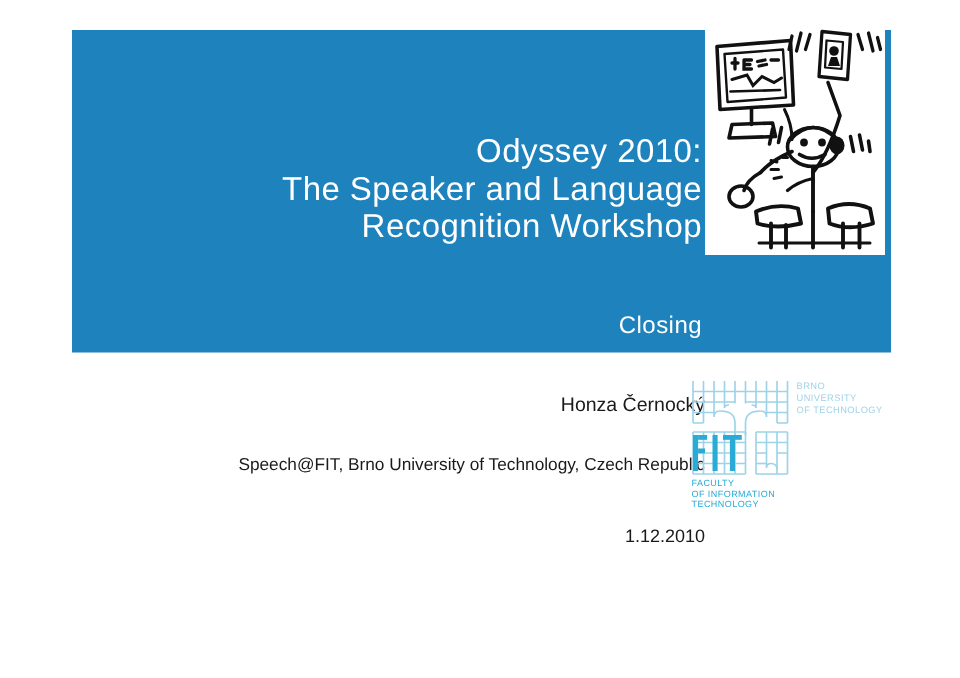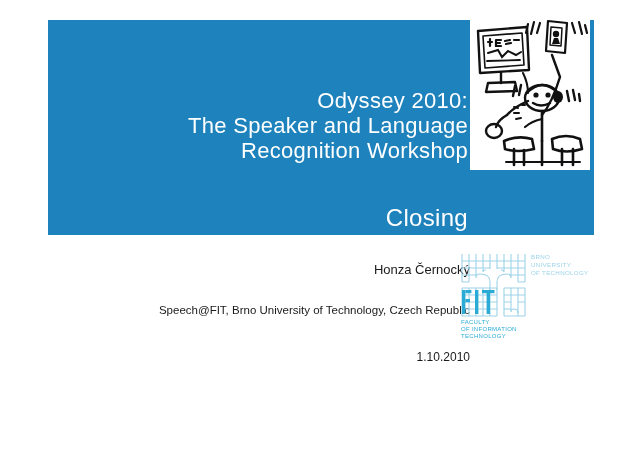--- a/index.html
+++ b/index.html
@@ -49,21 +49,21 @@
     white-space: pre-line;
   }
 
   .banner-subtitle {
     position: absolute;
     left: 10px;
     top: 186px;
     width: 410px;
     text-align: right;
     color: #ffffff;
-    font-size: 24px;
+    font-size: 16px;
     line-height: 24px;
     letter-spacing: 0.3px;
     font-weight: normal;
   }
 
   
   .cartoon {
     position: absolute;
     left: 470px;
     top: 15px;
@@ -205,21 +205,21 @@
         <path d="M92 134 L92 150 M103 134 L103 150"></path>
         <path d="M36 147 L110 147" stroke-width="2"></path>
       </g>
     </svg>
   </div>
 
   <div class="author">Honza Černocký</div>
 
   <div class="affiliation">Speech@FIT, Brno University of Technology, Czech Republic</div>
 
-  <div class="date">1.10.2010</div>
+  <div class="date">1.12.2010</div>
 
   <div class="logo">
     <svg width="130" height="88" viewBox="0 0 130 88" xmlns="http://www.w3.org/2000/svg">
 
       <g fill="none" stroke="#9dd3e8" stroke-width="1.1">
         <path d="M4 2 L4 30"></path>
         <path d="M11 2 L11 30"></path>
         <path d="M18 2 L18 26 Q18 22 22 22"></path>
         <path d="M25 2 L25 20 Q25 18 28 18"></path>
         <path d="M32 2 L32 17"></path>

